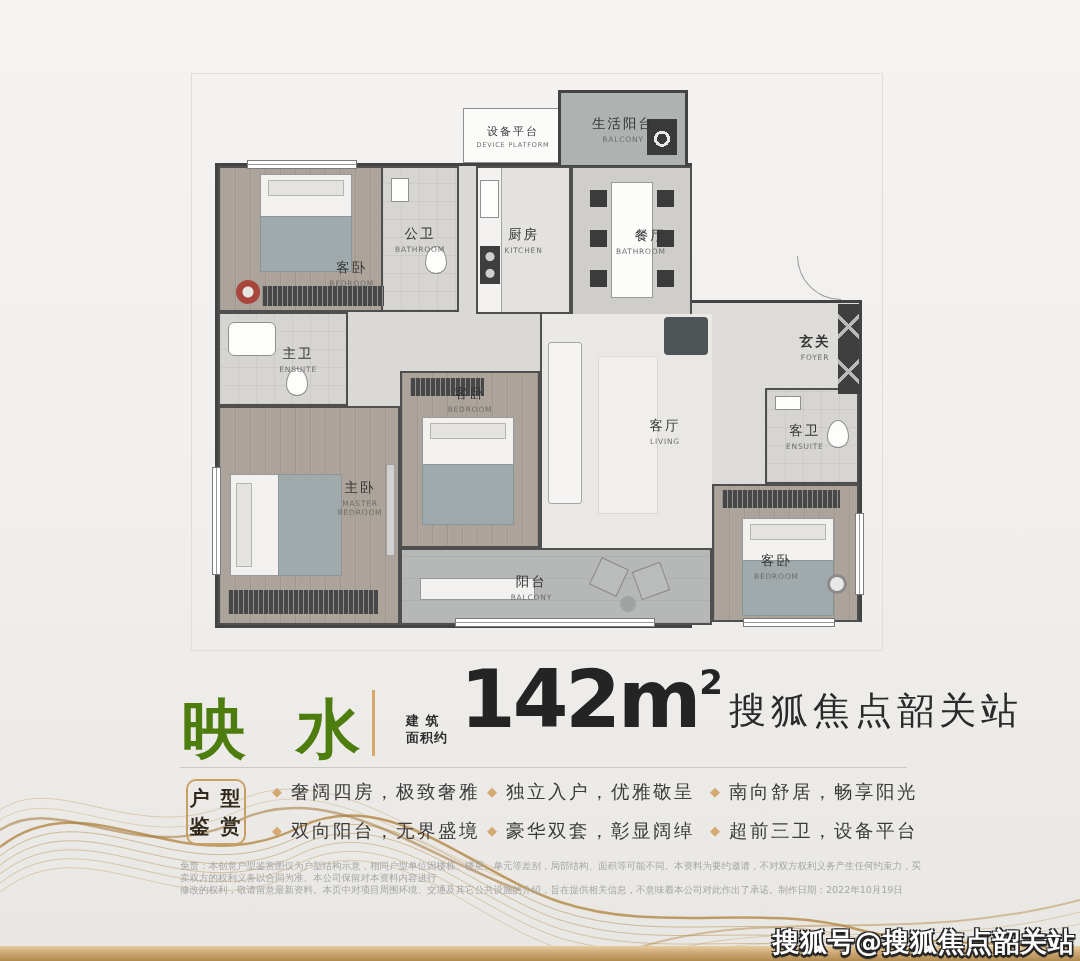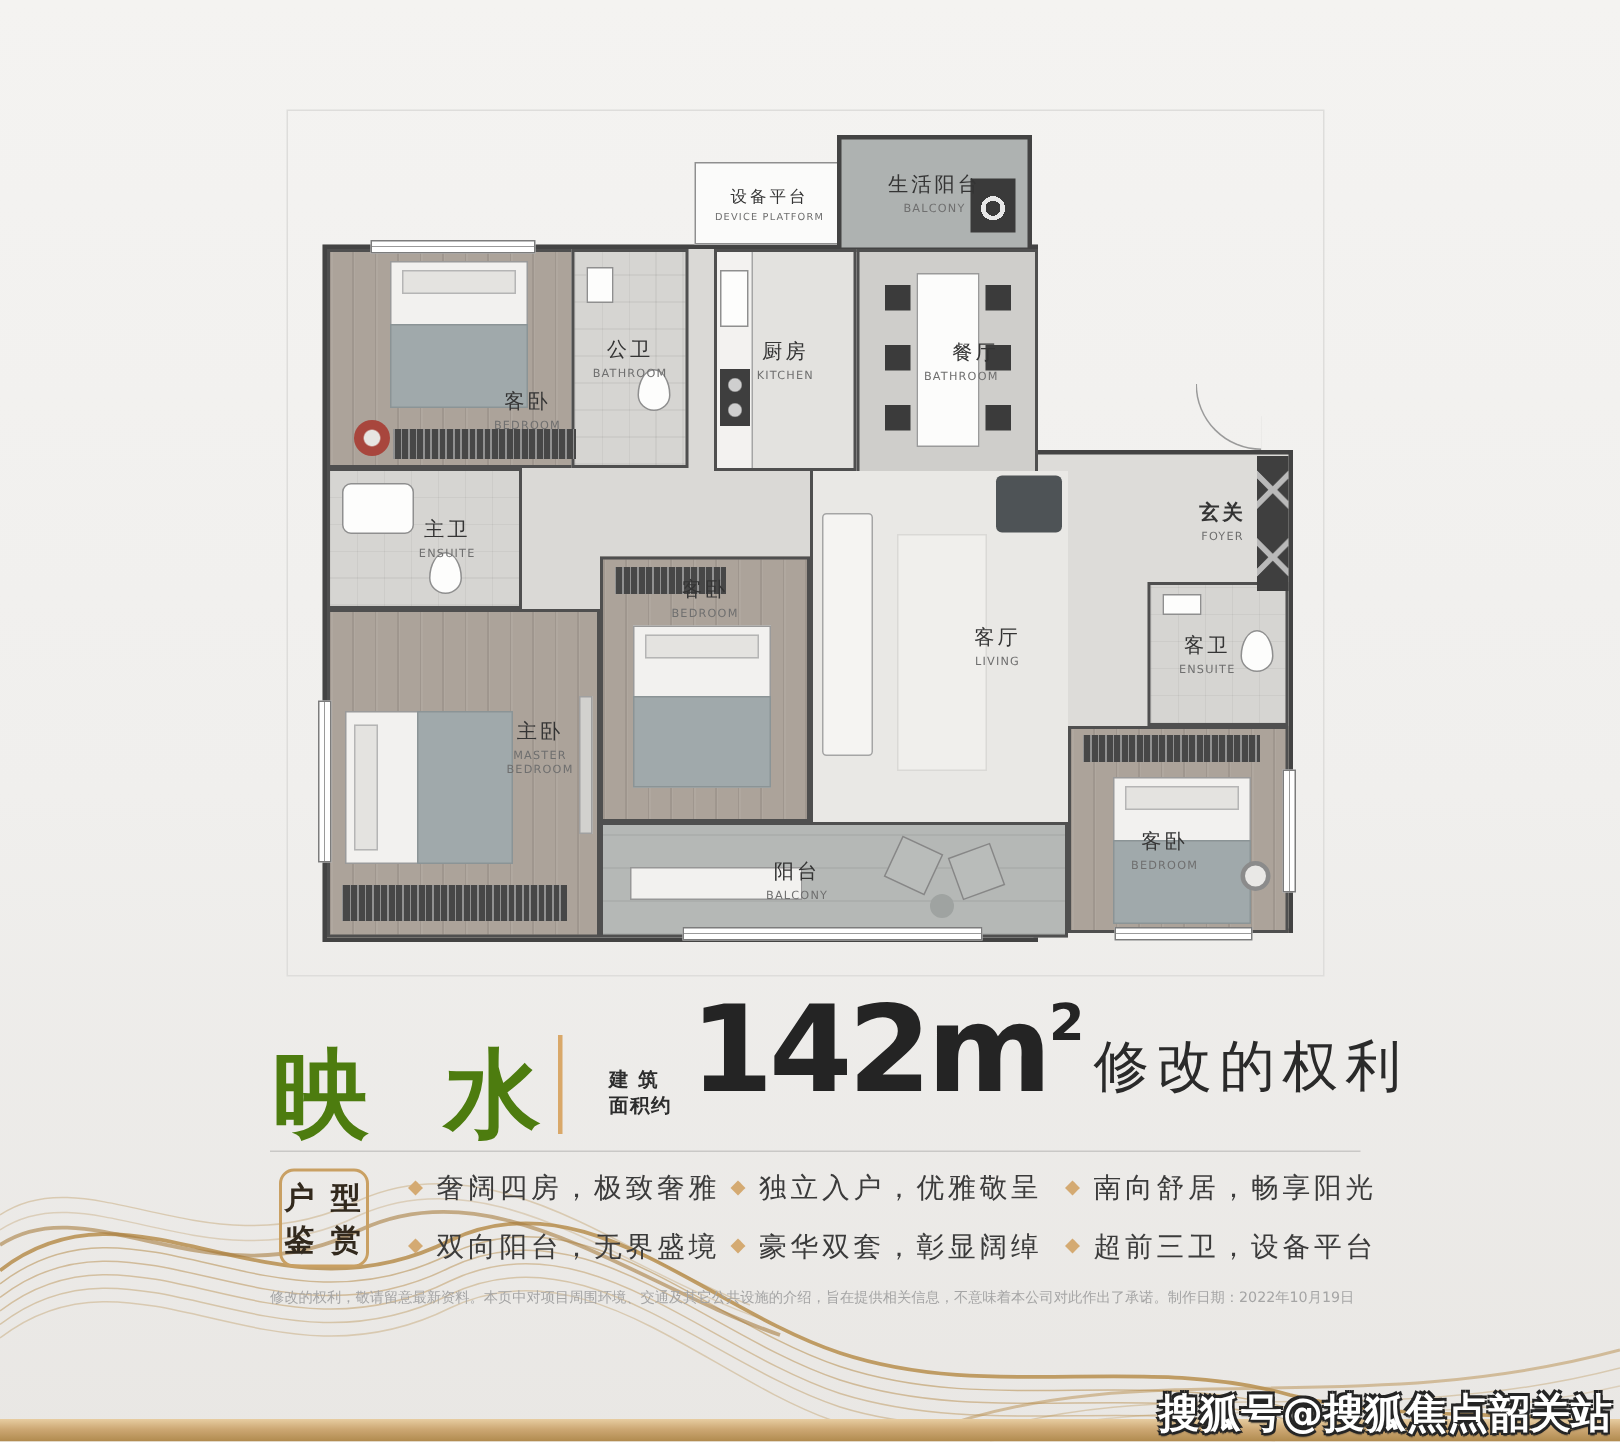--- a/index.html
+++ b/index.html
@@ -319,21 +319,21 @@
 
 <div id="project-name">映 水</div>
 <div id="title-divider"></div>
 <div id="title-right">
   <div id="area-label">
     <div>建 筑</div>
     <div>面积约</div>
   </div>
   <div id="area-number">142m</div>
   <div id="area-sup">2</div>
-  <div id="layout-text">修改的权利</div>
+  <div id="layout-text">搜狐焦点韶关站</div>
 </div>
 <div id="title-underline"></div>
 
 <div id="feature-badge">
   <div>户 型</div>
   <div>鉴 赏</div>
 </div>
 
 <div class="feat-col" id="feat-col-1">
   <div class="feat-item">
@@ -360,17 +360,18 @@
     <span class="diamond">◆</span>
     <span class="feat-text">南向舒居，畅享阳光</span>
   </div>
   <div class="feat-item">
     <span class="diamond">◆</span>
     <span class="feat-text">超前三卫，设备平台</span>
   </div>
 </div>
 
 <div id="disclaimer">
+  <div>免责：本创意户型鉴赏图仅为户型结构示意，相同户型单位因楼栋、楼层、单元等差别，局部结构、面积等可能不同。本资料为要约邀请，不对双方权利义务产生任何约束力，买卖双方的权利义务以合同为准。本公司保留对本资料内容进行</div>
   <div>修改的权利，敬请留意最新资料。本页中对项目周围环境、交通及其它公共设施的介绍，旨在提供相关信息，不意味着本公司对此作出了承诺。制作日期：2022年10月19日</div>
 </div>
 
 <div id="watermark">搜狐号@搜狐焦点韶关站</div>
 <div id="gold-bar"></div>
 
 </body></html>

